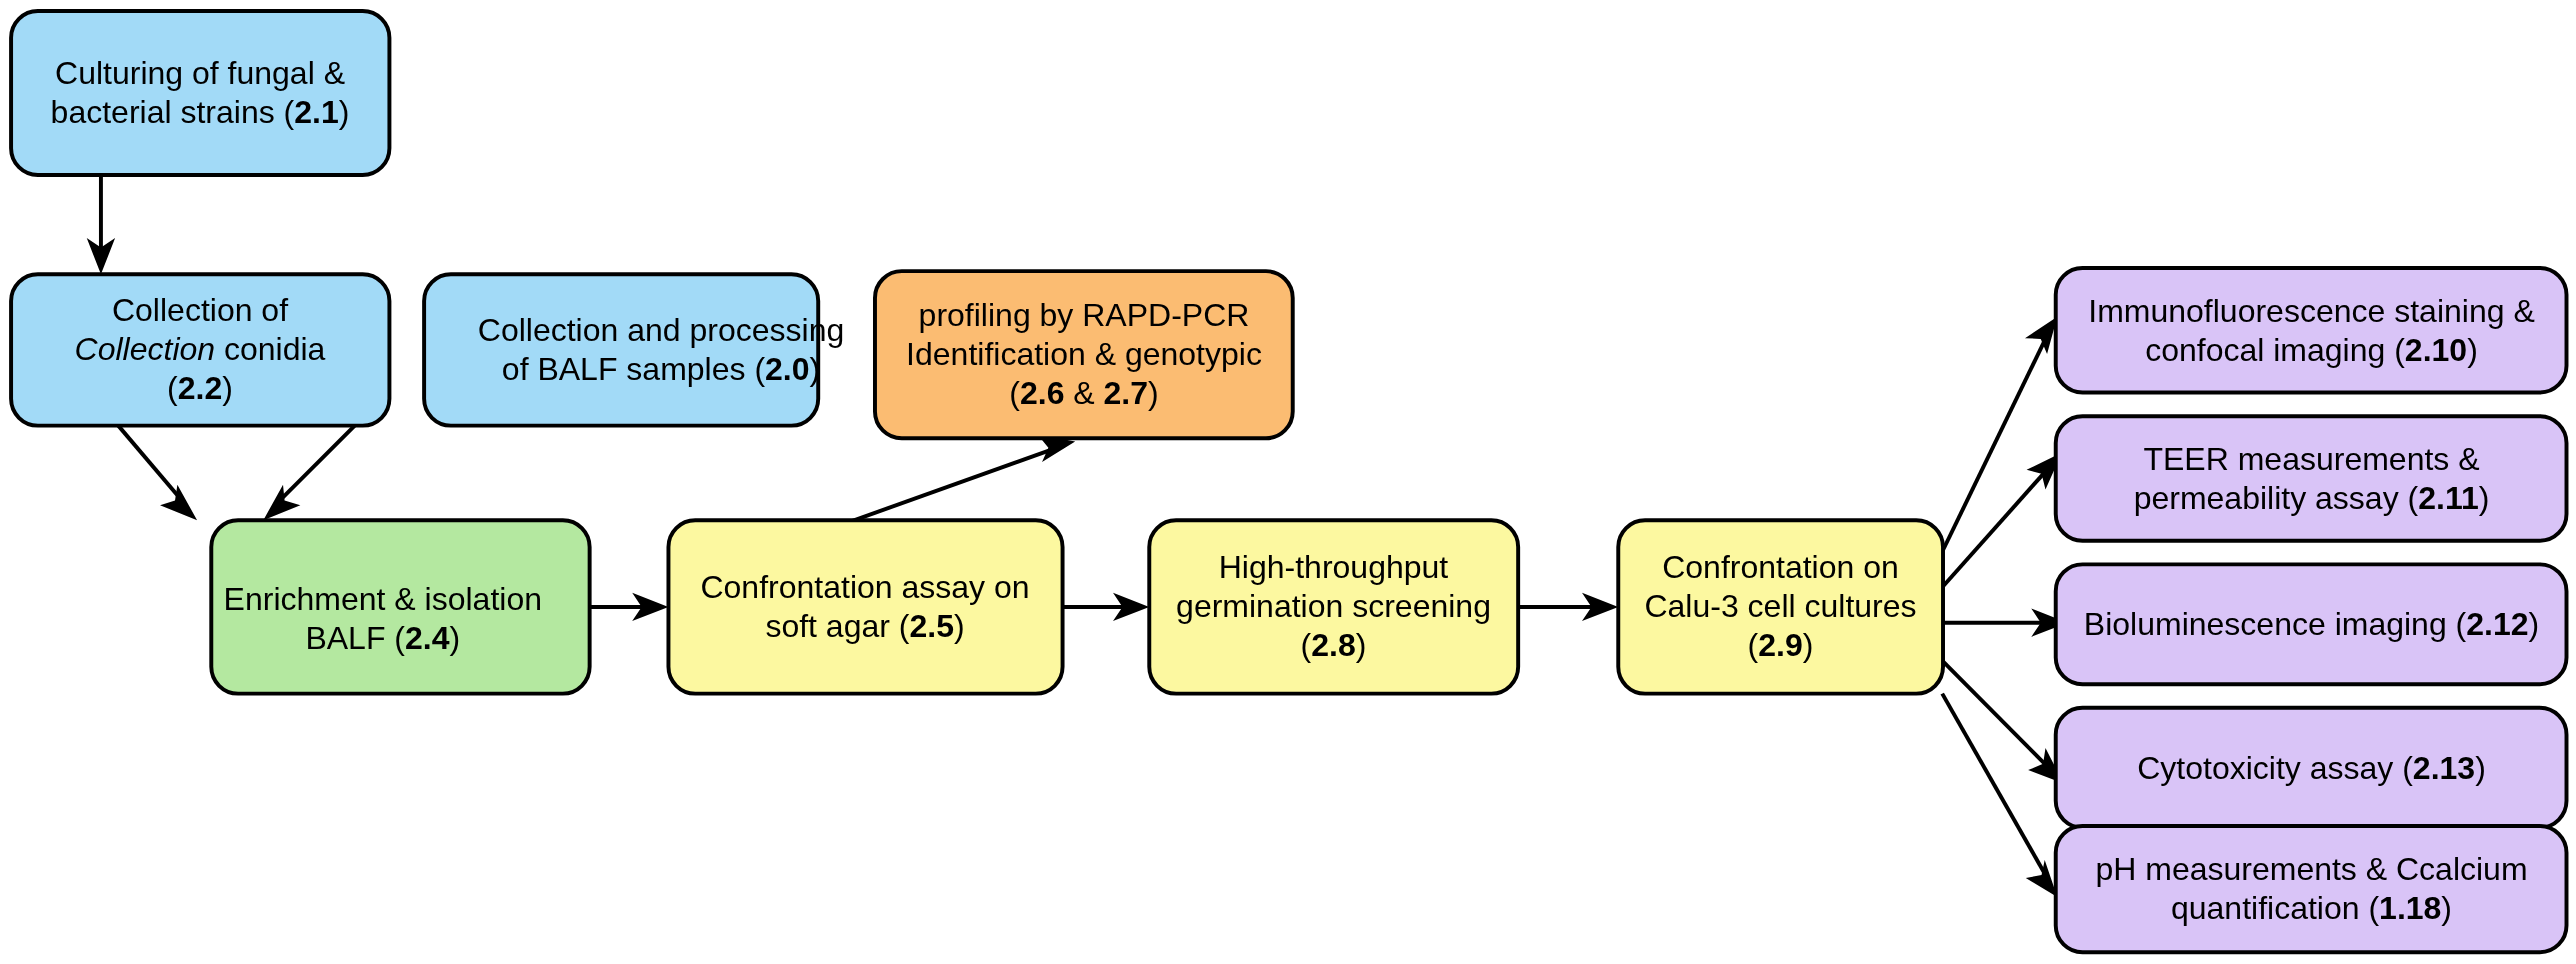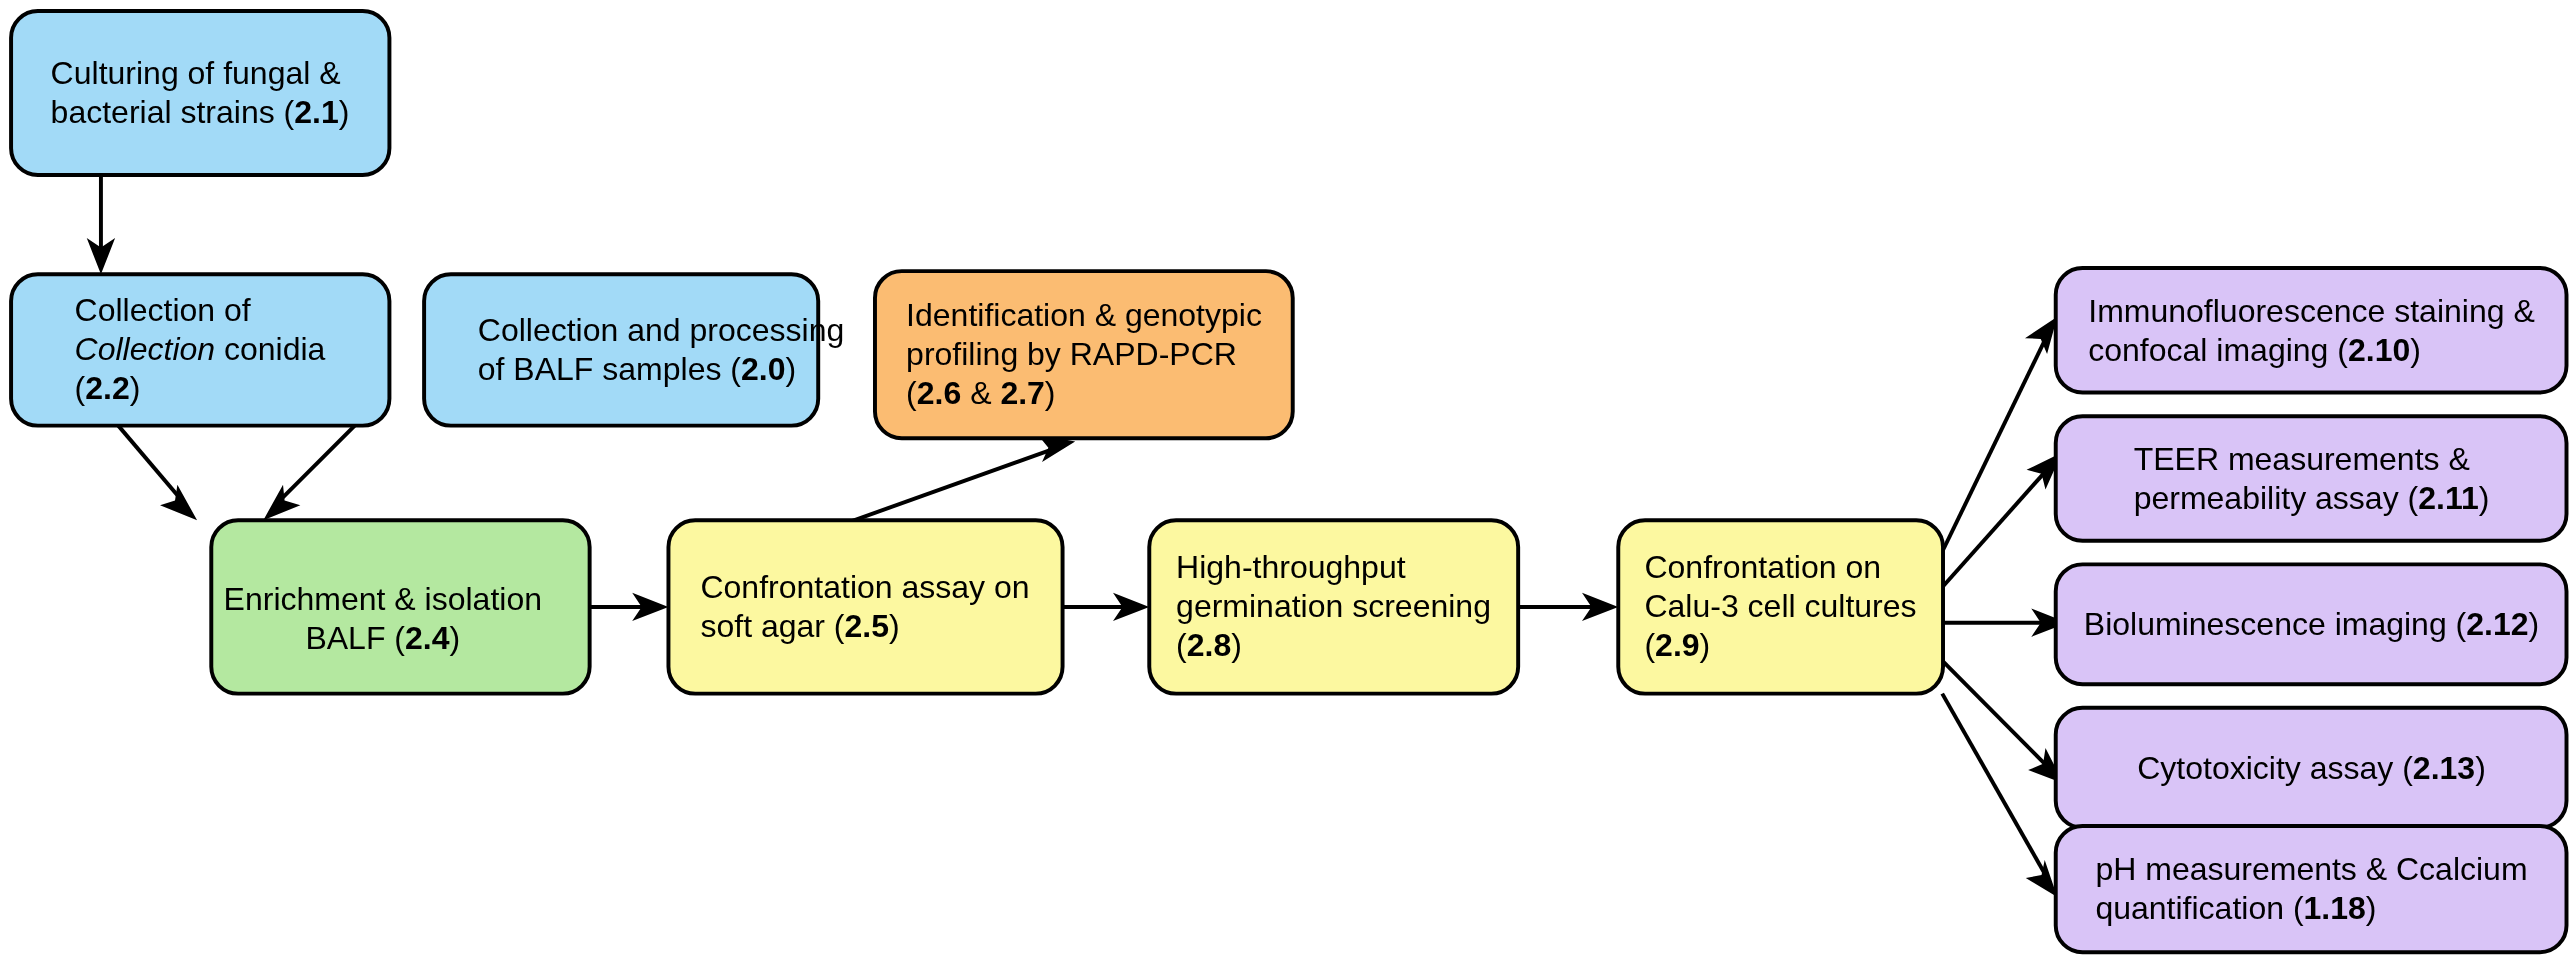--- a/index.html
+++ b/index.html
@@ -36,20 +36,21 @@
   }
   .arrow-head {
     fill: #000000;
     stroke: none;
   }
   .node-label {
     position: absolute;
     display: flex;
     align-items: center;
     justify-content: center;
+    text-align: center;
     color: #000000;
     font-family: "Liberation Sans", sans-serif;
     font-size: 32px;
     line-height: 39px;
     box-sizing: border-box;
     padding: 0 9.5px;
     pointer-events: none;
   }
   .node-label.left-align {
     text-align: left;
@@ -167,22 +168,22 @@
 
   <div class="node-label" style="left:424px;top:274px;width:394px;height:151px;margin-left:40px;">
     <div>
       <div><span>Collection and processing</span></div>
       <div><span>of BALF samples (</span><b>2.0</b><span>)</span></div>
     </div>
   </div>
 
   <div class="node-label" style="left:875px;top:271px;width:418px;height:167px;">
     <div>
+      <div><span>profiling by RAPD-PCR</span></div>
       <div><span>Identification &amp; genotypic</span></div>
-      <div><span>profiling by RAPD-PCR</span></div>
       <div><span>(</span><b>2.6</b><span> &amp; </span><b>2.7</b><span>)</span></div>
     </div>
   </div>
 
   <div class="node-label left-align" style="left:211px;top:532px;width:378px;height:173px;">
     <div>
       <div><span>Enrichment &amp; isolation</span></div>
       <div style="text-align:center;"><span>BALF (</span><b>2.4</b><span>)</span></div>
     </div>
   </div>

